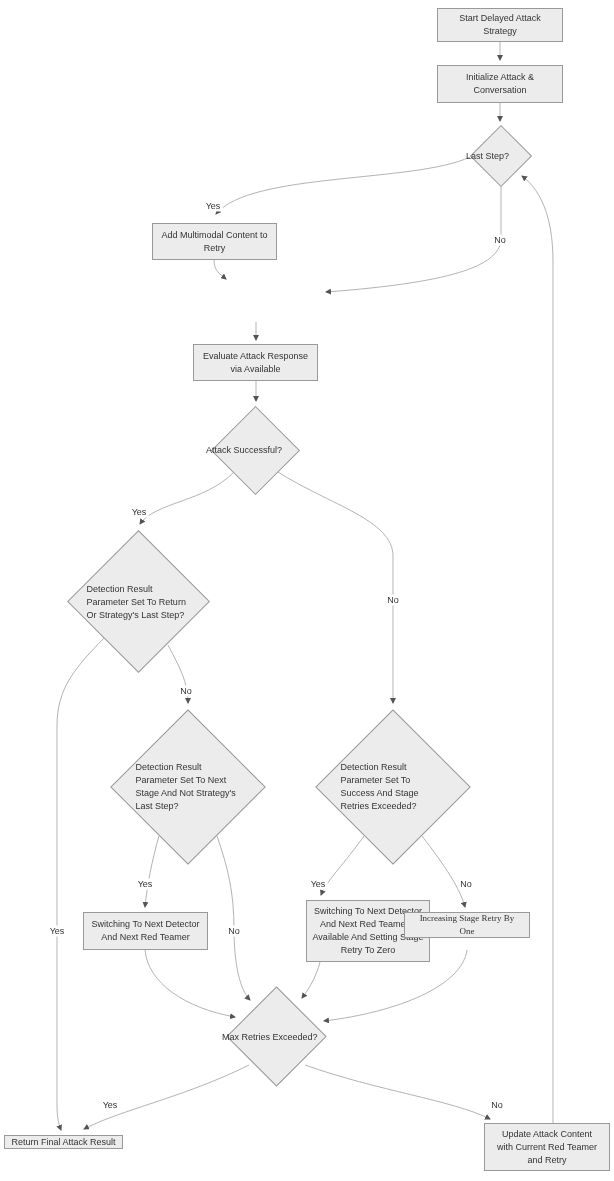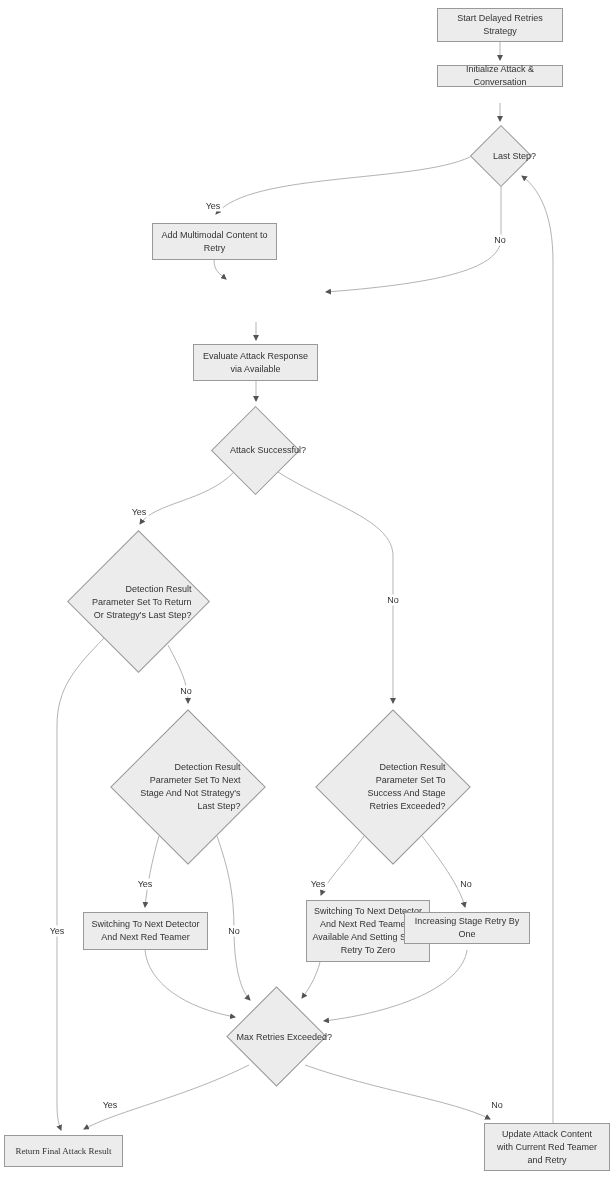--- a/index.html
+++ b/index.html
@@ -25,21 +25,21 @@
     font-size:9px;line-height:13px;color:var(--text);
   }
   .node .lbl{display:block;}
   .diamond{
     position:absolute;z-index:1;box-sizing:border-box;
     background:var(--node-fill);border:1px solid var(--node-border);
     transform:rotate(45deg);
   }
   .dlabel{
     position:absolute;z-index:2;transform:translate(-50%,-50%);
-    text-align:right;font-size:9px;line-height:13px;color:var(--text);
+    text-align:left;font-size:9px;line-height:13px;color:var(--text);
   }
   .edge-label{
     position:absolute;z-index:3;transform:translate(-50%,-50%);
     background:var(--bg);padding:0 2px;font-size:9px;line-height:11px;color:var(--text);
   }
 </style>
 </head>
 <body>
 
 <div class="canvas">
@@ -67,41 +67,41 @@
     <path class="edge" d="M422 836 C445 866 460 888 465 907" marker-end="url(#arrowhead)"></path>
     <path class="edge" d="M145 950 C148 983 185 1008 235 1017" marker-end="url(#arrowhead)"></path>
     <path class="edge" d="M320 962 C316 978 308 990 302 998" marker-end="url(#arrowhead)"></path>
     <path class="edge" d="M467 950 C462 986 398 1012 324 1021" marker-end="url(#arrowhead)"></path>
     <path class="edge" d="M249 1065 C185 1097 120 1110 84 1129" marker-end="url(#arrowhead)"></path>
     <path class="edge" d="M305 1065 C378 1091 452 1100 490 1119" marker-end="url(#arrowhead)"></path>
     <path class="edge" d="M553 1123 L553 262 C553 212 538 188 522 176" marker-end="url(#arrowhead)"></path>
   </svg>
 
   <div class="node" style="left:437px;top:8px;width:126px;height:34px;">
-    <span class="lbl" style="width:110px;">Start Delayed Retries Strategy</span>
+    <span class="lbl" style="width:110px;">Start Delayed Attack Strategy</span>
   </div>
-  <div class="node" style="left:437px;top:65px;width:126px;height:22px;">
+  <div class="node" style="left:437px;top:65px;width:126px;height:38px;">
     <span class="lbl" style="width:110px;">Initialize Attack &amp; Conversation</span>
   </div>
   <div class="node" style="left:152px;top:223px;width:125px;height:37px;">
     <span class="lbl" style="width:110px;">Add Multimodal Content to Retry</span>
   </div>
   <div class="node" style="left:193px;top:344px;width:125px;height:37px;">
     <span class="lbl" style="width:110px;">Evaluate Attack Response via Available</span>
   </div>
   <div class="node" style="left:83px;top:912px;width:125px;height:38px;">
     <span class="lbl" style="width:112px;">Switching To Next Detector And Next Red Teamer</span>
   </div>
   <div class="node" style="left:258px;top:900px;width:124px;height:62px;margin-left:48px;">
     <span class="lbl" style="width:116px;">Switching To Next Detector And Next Red Teamer If Available And Setting Stage Retry To Zero</span>
   </div>
-  <div class="node" style="left:404px;top:912px;width:126px;height:32px;">
+  <div class="node" style="left:404px;top:912px;width:126px;height:26px;font-family:Liberation Serif, serif;">
     <span class="lbl" style="width:110px;">Increasing Stage Retry By One</span>
   </div>
-  <div class="node" style="left:4px;top:1135px;width:119px;height:32px;font-family:Liberation Serif, serif;">
+  <div class="node" style="left:4px;top:1135px;width:119px;height:14px;">
     <span class="lbl" style="width:115px;">Return Final Attack Result</span>
   </div>
   <div class="node" style="left:484px;top:1123px;width:126px;height:48px;">
     <span class="lbl" style="width:106px;">Update Attack Content with Current Red Teamer and Retry</span>
   </div>
 
   <div class="diamond" style="left:479px;top:134px;width:44px;height:44px;"></div>
   <div class="dlabel" style="left:501px;top:156px;width:70px;">Last Step?</div>
 
   <div class="diamond" style="left:224px;top:419px;width:63px;height:63px;"></div>

